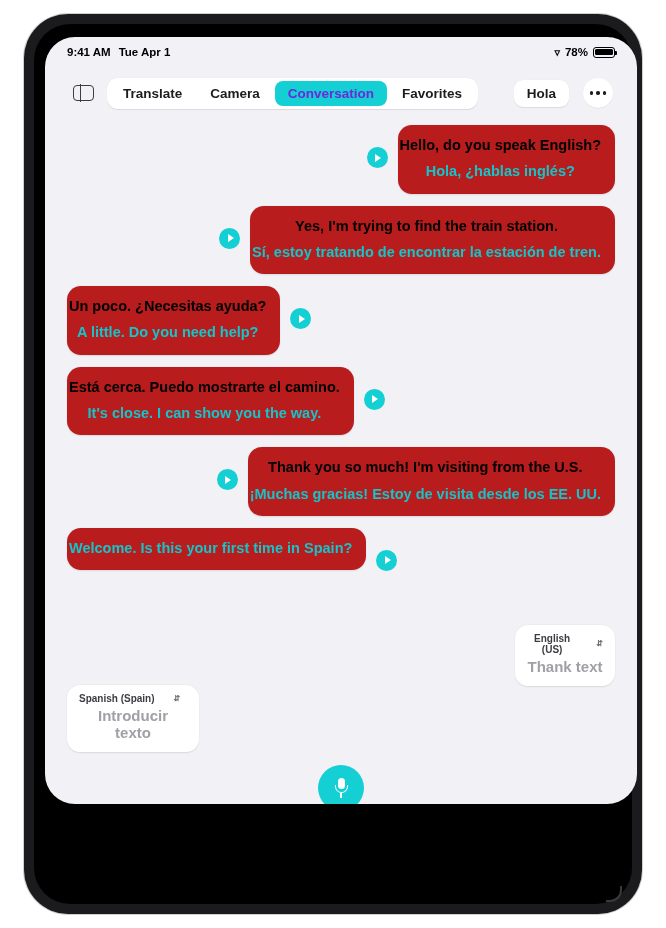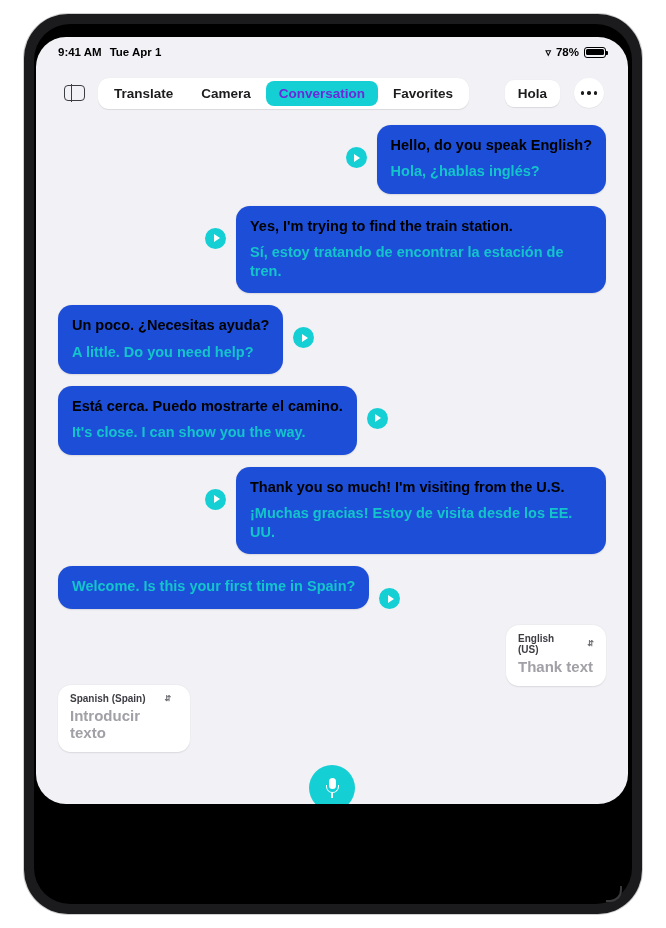--- a/index.html
+++ b/index.html
@@ -21,25 +21,26 @@
   }
   #bezel {
     position: absolute;
     left: 10px; top: 10px;
     width: 598px; height: 880px;
     background: #000;
     border-radius: 36px;
   }
   #screen {
     position: absolute;
-    left: 2px; top: 13px;
+    left: 11px; top: 13px;
     width: 592px; height: 767px;
     background: #f2f1f6;
     border-radius: 30px;
     overflow: hidden;
+    text-align: center;
   }
 
   
   #statusbar {
     position: absolute; left: 0; top: 0;
     width: 100%; height: 30px;
     display: flex; align-items: center;
     padding: 0 22px;
     font-size: 11.5px; font-weight: bold; color: #000;
   }
@@ -138,23 +139,23 @@
     padding: 0 22px;
   }
   .row {
     display: flex; align-items: flex-start;
     margin-bottom: 12px;
   }
   .row.right { justify-content: flex-end; }
   .row.left { justify-content: flex-start; }
 
   .bubble {
-    background: #1d4ed8;
+    background: #b91c1c;
     border-radius: 14px;
-    padding: 11px 14px 12px 14px;
+    padding: 11px 14px 12px 2px;
     box-shadow: 0 0.5px 1.5px rgba(0,0,0,0.10);
     max-width: 370px;
   }
   .bubble .src {
     font-size: 14.5px; font-weight: bold; color: #000000;
     line-height: 1.33;
     margin-bottom: 7px;
   }
   .bubble .trn {
     font-size: 14.5px; font-weight: bold; color: #13c5cb;

